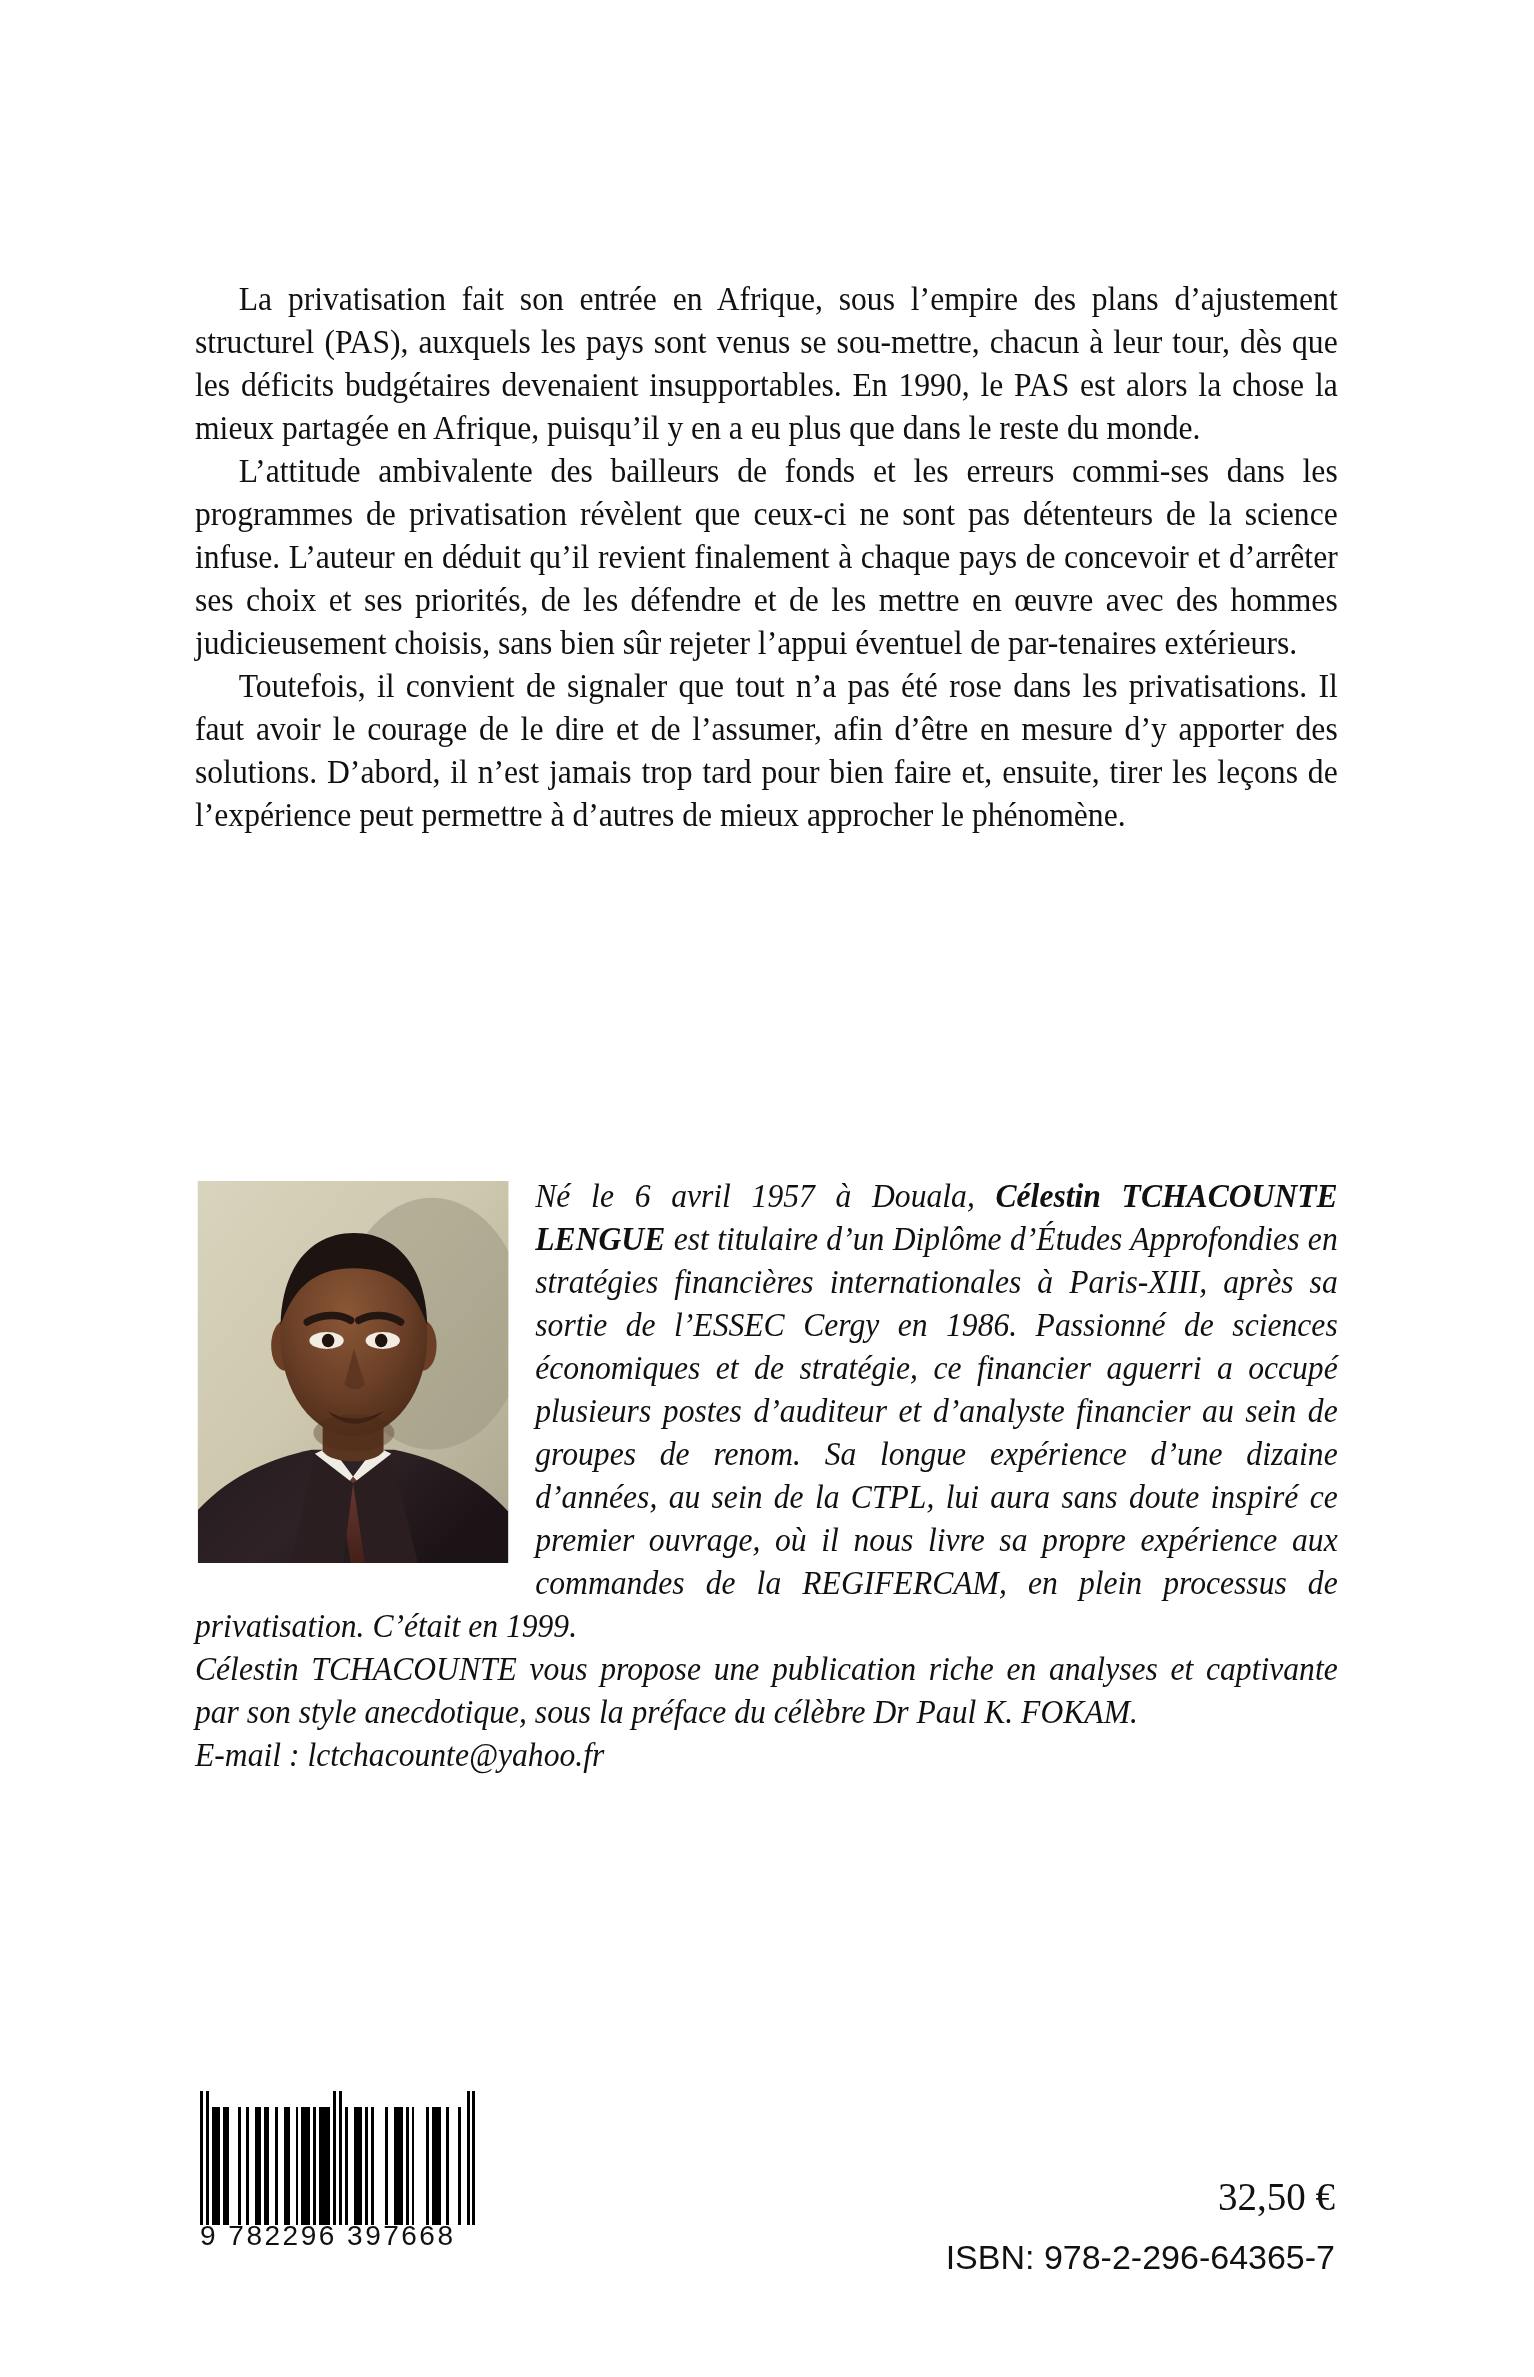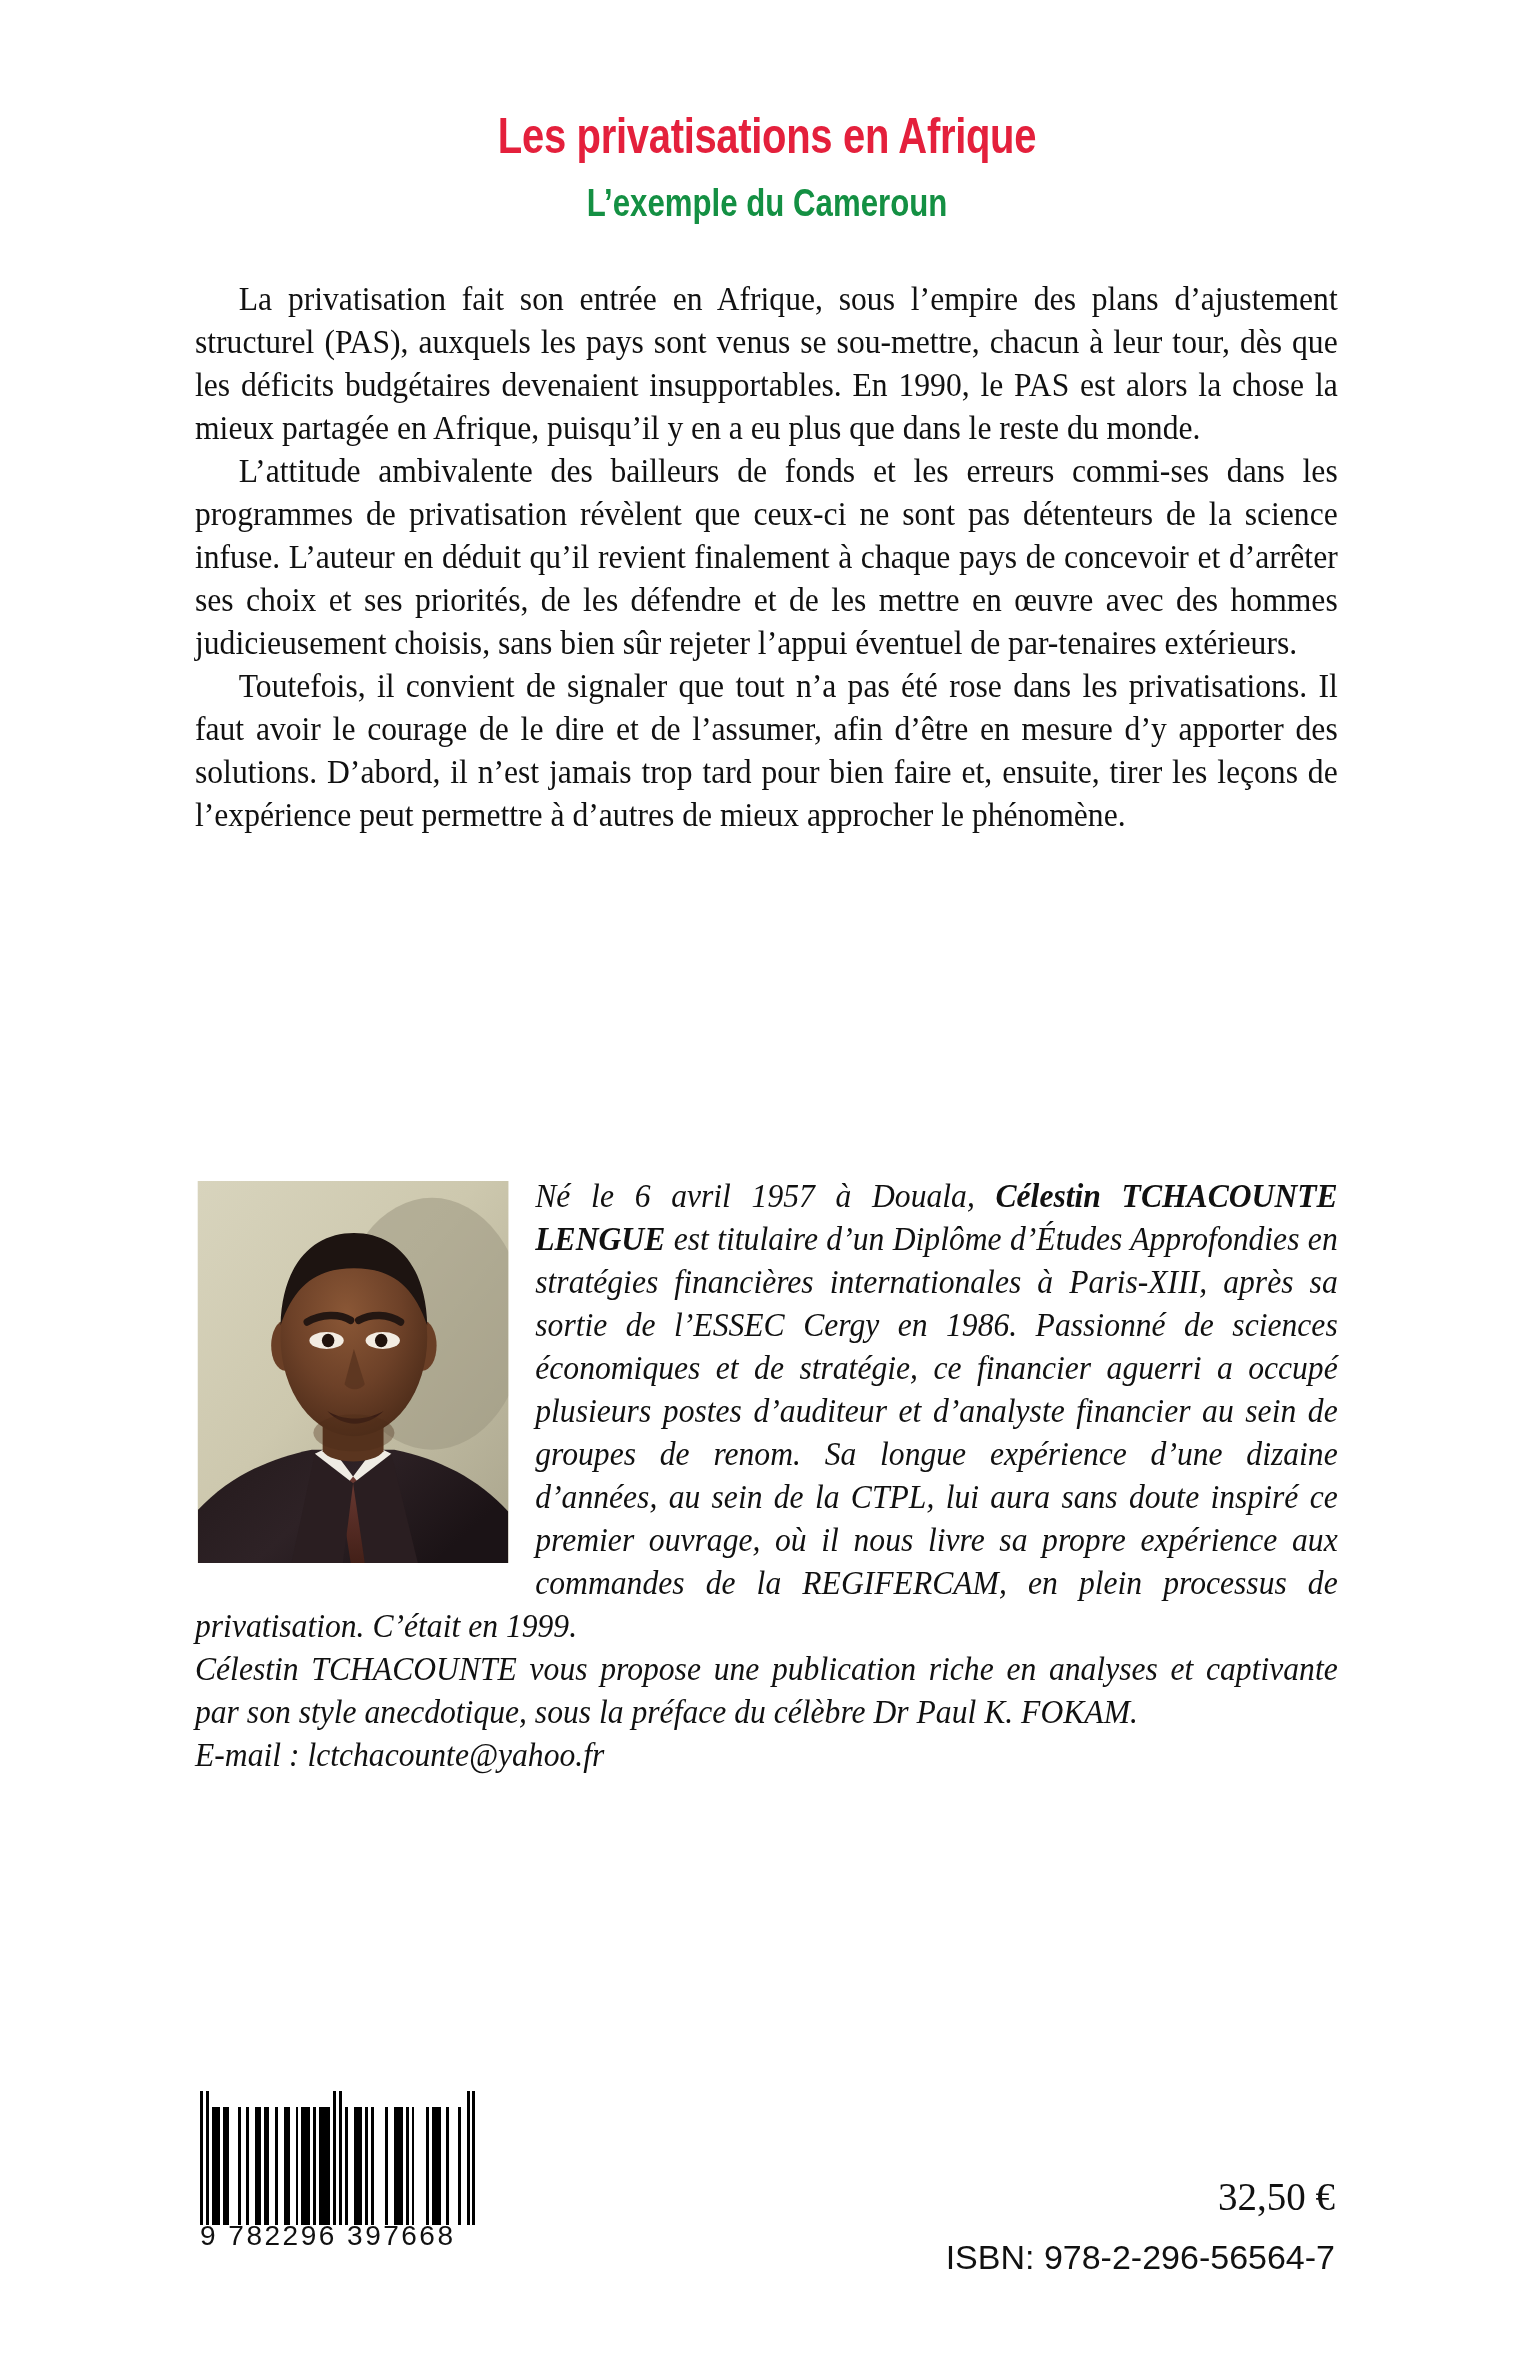--- a/index.html
+++ b/index.html
@@ -153,24 +153,20 @@
     font-size: 34px;
     text-align: right;
     white-space: nowrap;
   }
 </style>
 </head>
 <body style="background: rgb(255, 255, 255);">
 
 <div class="page">
 
-  <div class="title-block">
-    <div class="main-title" style="color: rgb(228, 32, 60);">Les privatisations en Afrique</div>
-    <div class="sub-title" style="color: rgb(20, 144, 67);">L’exemple du Cameroun</div>
-  </div>
 
   <div class="text-column">
     <p class="body-par" style="color: rgb(17, 17, 17);">La privatisation fait son entrée en Afrique, sous l’empire des plans d’ajustement structurel (PAS), auxquels les pays sont venus se sou-mettre, chacun à leur tour, dès que les déficits budgétaires devenaient insupportables. En 1990, le PAS est alors la chose la mieux partagée en Afrique, puisqu’il y en a eu plus que dans le reste du monde.</p>
     <p class="body-par" style="color: rgb(17, 17, 17);">L’attitude ambivalente des bailleurs de fonds et les erreurs commi-ses dans les programmes de privatisation révèlent que ceux-ci ne sont pas détenteurs de la science infuse. L’auteur en déduit qu’il revient finalement à chaque pays de concevoir et d’arrêter ses choix et ses priorités, de les défendre et de les mettre en œuvre avec des hommes judicieusement choisis, sans bien sûr rejeter l’appui éventuel de par-tenaires extérieurs.</p>
     <p class="body-par" style="color: rgb(17, 17, 17);">Toutefois, il convient de signaler que tout n’a pas été rose dans les privatisations. Il faut avoir le courage de le dire et de l’assumer, afin d’être en mesure d’y apporter des solutions. D’abord, il n’est jamais trop tard pour bien faire et, ensuite, tirer les leçons de l’expérience peut permettre à d’autres de mieux approcher le phénomène.</p>
   </div>
 
   <div class="bio-block">
 
     <p class="bio-par" style="color: rgb(17, 17, 17);">
@@ -300,16 +296,16 @@
         <i class="short" style="width: 2.9px;"></i>
         <i style="width: 5.8px; background: transparent;"></i>
         <i style="width: 2.9px;"></i>
         <i style="width: 2.9px; background: transparent;"></i>
         <i style="width: 2.9px;"></i>
       </div>
     <div class="barcode-digits" style="color: rgb(17, 17, 17);">9 782296 397668</div>
   </div>
 
   <div class="price" style="color: rgb(17, 17, 17);">32,50 €</div>
-  <div class="isbn" style="color: rgb(17, 17, 17);">ISBN: 978-2-296-56564-7</div>
+  <div class="isbn" style="color: rgb(17, 17, 17);">ISBN: 978-2-296-64365-7</div>
 
 </div>
 
 
 </body></html>

